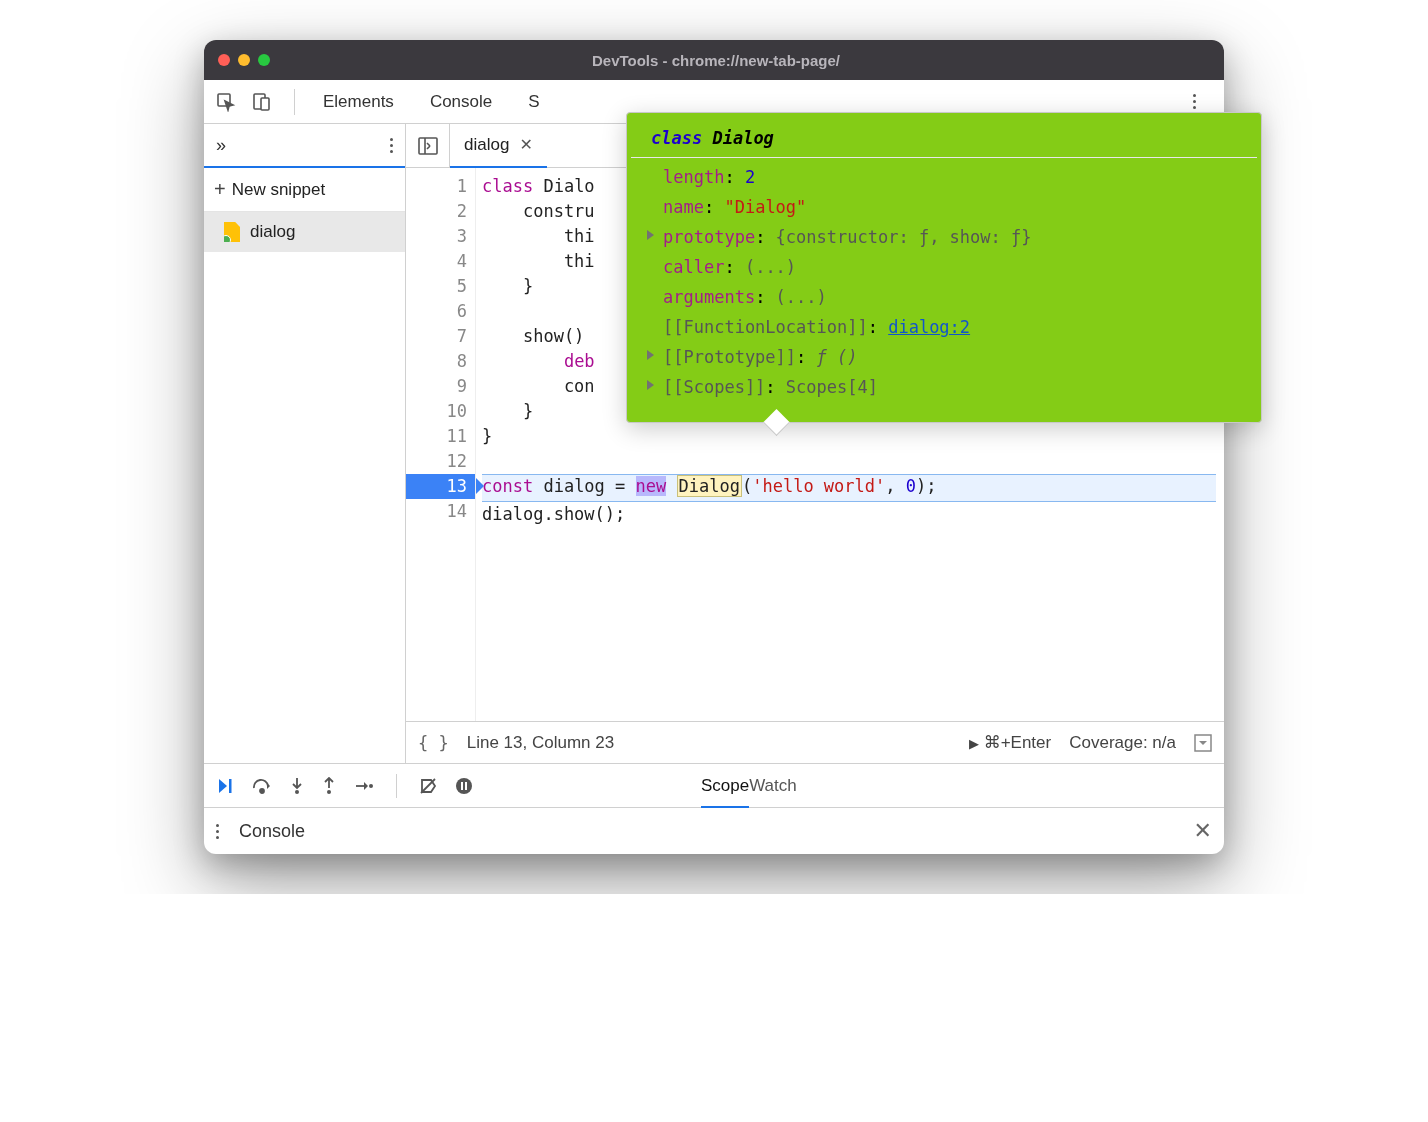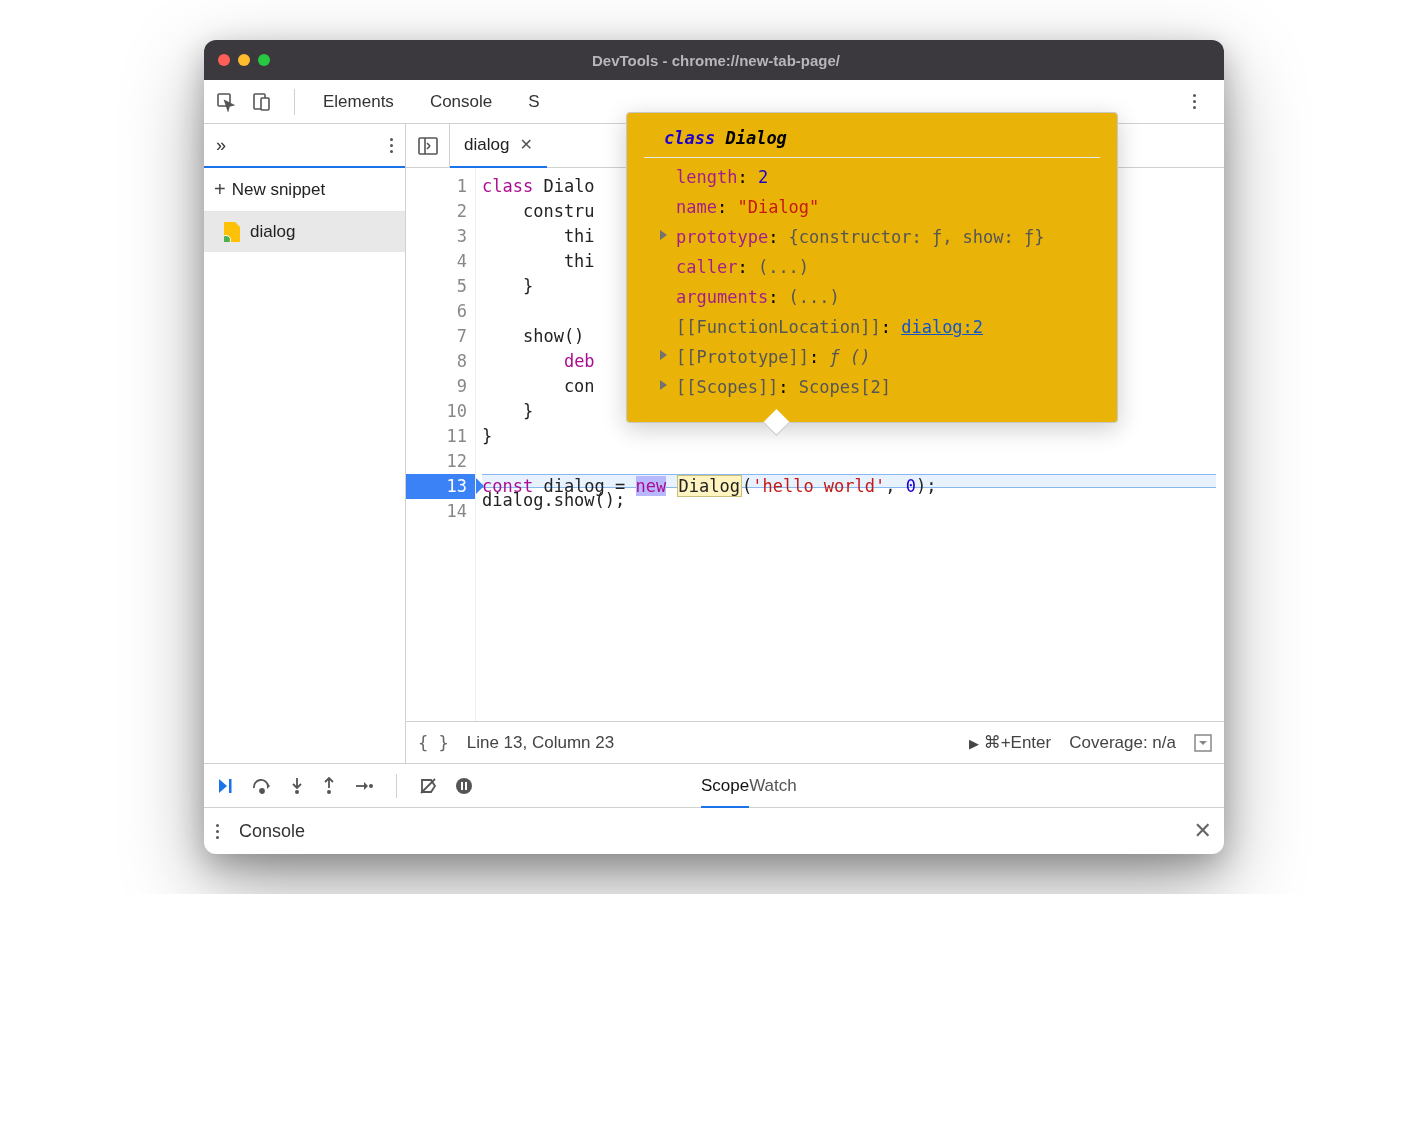--- a/index.html
+++ b/index.html
@@ -128,21 +128,21 @@
 }
 .code {
   flex:1; padding:6px 8px 6px 6px; line-height:25px; color:#222;
   position:relative;
 }
 .code .line { height:25px; white-space:pre; }
 .code .line.active {
   background:#e8f2ff;
   border-top:1px solid #88b8f0;
   border-bottom:1px solid #88b8f0;
-  height:14px; line-height:23px;
+  height:28px; line-height:23px;
   position:relative;
 }
 .code .line.active::before {
   content:""; position:absolute; left:-6px; top:3px;
   border:8px solid transparent; border-left-color:#3b82f6;
 }
 .kw { color:#aa0d91; }
 .str { color:#c41a16; }
 .num { color:#1c00cf; }
 .sel-new { background:#b8b8fc; }
@@ -173,28 +173,28 @@
   border-radius:0 0 12px 12px;
 }
 .console-row .dots { display:flex; flex-direction:column; gap:3px; margin-right:20px; }
 .console-row .dots span { width:3px; height:3px; border-radius:50%; background:#555; }
 .console-row .x { margin-left:auto; font-size:22px; color:#666; }
 
 
 .popup {
   position:absolute;
   left:422px; top:72px;
-  width:492px;
-  background:#eab308;
+  width:636px;
+  background:#84cc16;
   border:1px solid #c8c8c8;
   border-radius:4px;
   box-shadow:0 6px 24px rgba(0,0,0,0.2);
   font-family: Menlo, Consolas, monospace;
   font-size:17px; line-height:30px;
-  padding:4px 17px 20px;
+  padding:4px 4px 20px;
   z-index:20;
 }
 .popup::after {
   content:""; position:absolute;
   bottom:-10px; left:140px;
   width:18px; height:18px;
   background:#fff;
   border-right:1px solid #c8c8c8;
   border-bottom:1px solid #c8c8c8;
   transform:rotate(45deg);
@@ -423,17 +423,17 @@
       <span class="nm">Dialog</span>
     </div>
     <div class="popup-body" id="popup-body">
         <div class="row"><span class="pk">length</span><span>: </span><span class="num">2</span></div>
         <div class="row"><span class="pk">name</span><span>: </span><span class="str">"Dialog"</span></div>
         <div class="row"><span class="tri"></span><span class="pk">prototype</span><span>: </span><span class="gray">{constructor: ƒ, show: ƒ}</span></div>
         <div class="row"><span class="pk">caller</span><span>: </span><span class="gray">(...)</span></div>
         <div class="row"><span class="pk">arguments</span><span>: </span><span class="gray">(...)</span></div>
         <div class="row"><span class="gray">[[FunctionLocation]]</span><span>: </span><span class="link">dialog:2</span></div>
         <div class="row"><span class="tri"></span><span class="gray">[[Prototype]]</span><span>: </span><span class="fn gray">ƒ ()</span></div>
-        <div class="row"><span class="tri"></span><span class="gray">[[Scopes]]</span><span>: </span><span class="gray">Scopes[2]</span></div>
+        <div class="row"><span class="tri"></span><span class="gray">[[Scopes]]</span><span>: </span><span class="gray">Scopes[4]</span></div>
       </div>
   </div>
 
 </div>
 
 </body></html>

